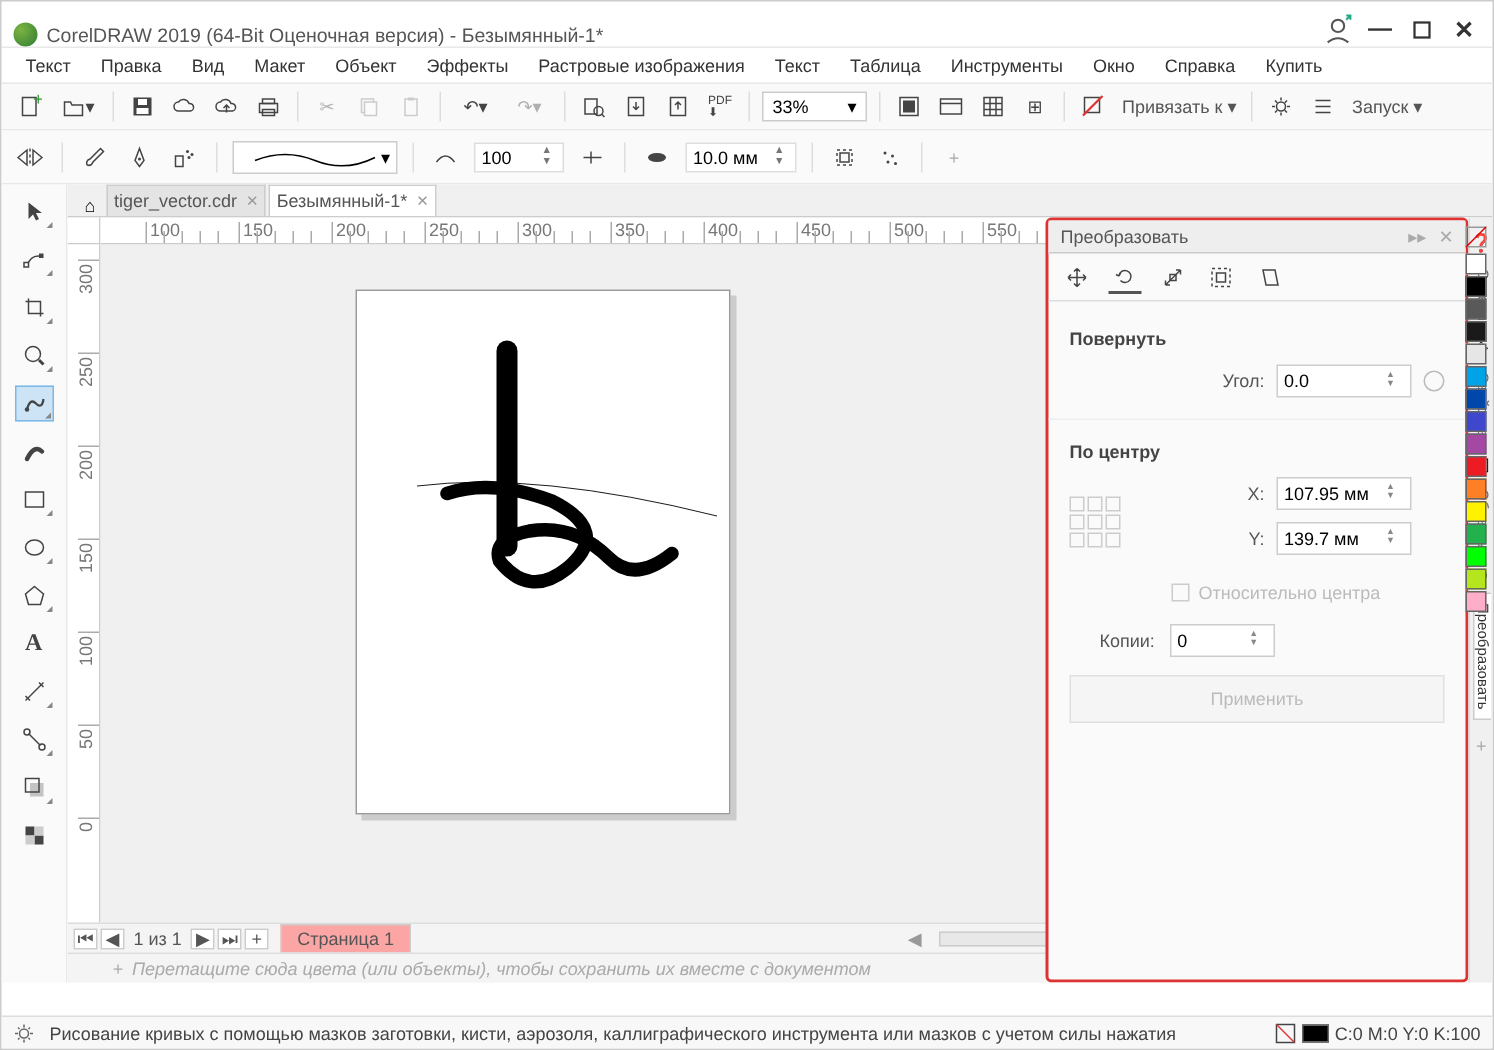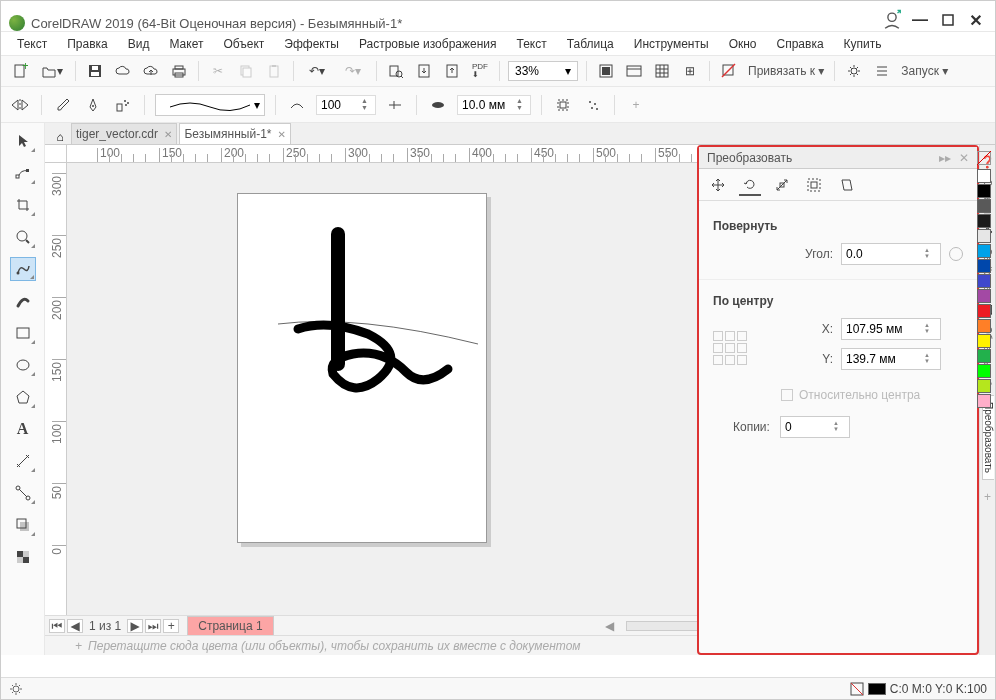--- a/index.html
+++ b/index.html
@@ -51,21 +51,21 @@
 .color-drop { position: absolute; bottom: 0; left: 0; right: 0; height: 20px; background: #f4f4f4; display: flex; align-items: center; font-size: 10px; color: #aaa; font-style: italic; padding-left: 30px; border-top: 1px solid #ddd; gap: 6px; }
 .docker { position: absolute; top: 22px; right: 16px; bottom: 0; width: 282px; background: #fafafa; border: 2px solid #d33; border-radius: 4px; }
 .docker-title { height: 22px; background: #eee; border-bottom: 1px solid #ccc; display: flex; align-items: center; padding: 0 8px; color: #555; justify-content: space-between; }
 .docker-tabs { height: 32px; display: flex; align-items: center; gap: 10px; padding: 0 8px; border-bottom: 1px solid #ddd; }
 .dk-tab { width: 22px; height: 22px; display: flex; align-items: center; justify-content: center; }
 .dk-tab.active { border-bottom: 2px solid #555; }
 .docker-body { padding: 10px 14px; }
 .dk-h { font-weight: bold; color: #444; margin: 8px 0 10px; }
 .dk-row { display: flex; align-items: center; gap: 8px; margin-bottom: 8px; justify-content: flex-end; }
 .dk-row label { color: #555; }
-.dk-row .field { width: 100px; border: 1px solid #ccc; background: #fff; padding: 3px 4px; display: flex; justify-content: space-between; }
+.dk-row .field { width: 90px; border: 1px solid #ccc; background: #fff; padding: 3px 4px; display: flex; justify-content: space-between; }
 .dk-row .spin { width: 12px; display: flex; flex-direction: column; }
 .dk-row .spin span { font-size: 6px; color: #888; line-height: 6px; }
 .dk-check { display: flex; align-items: center; gap: 6px; margin: 10px 0 14px 68px; color: #bbb; }
 .dk-check .box { width: 12px; height: 12px; border: 1px solid #ccc; }
 .anchor-grid { display: grid; grid-template-columns: repeat(3, 10px); grid-template-rows: repeat(3, 10px); gap: 2px; margin-right: 8px; }
 .anchor-grid .a { border: 1px solid #ccc; }
 .apply-btn { margin-top: 12px; padding: 8px; text-align: center; color: #bbb; border: 1px solid #e0e0e0; background: #f5f5f5; }
 .right-tabs { position: absolute; top: 22px; right: 0; bottom: 0; width: 16px; background: #f0f0f0; border-left: 1px solid #ddd; display: flex; flex-direction: column; align-items: center; padding-top: 10px; gap: 4px; }
 .rtab { writing-mode: vertical-rl; font-size: 10px; color: #666; padding: 6px 0; }
 .rtab.active { background: #fff; border: 1px solid #ccc; border-right: none; color: #333; }
@@ -652,20 +652,21 @@
         <div class="dk-row" style="justify-content:flex-start;gap:10px;margin-left:20px">
           <label>Копии:</label>
           <div class="field" style="width:70px">
               <span>0</span>
               <div class="spin">
                 <span>▲</span>
                 <span>▼</span>
               </div>
             </div>
         </div>
+        <div class="apply-btn">Применить</div>
       </div>
     </div>
 
     <div class="right-tabs">
       <span>❓</span>
       <div class="rtab">Советы</div>
       <span>◈</span>
       <div class="rtab">Свойства</div>
       <span>▣</span>
       <div class="rtab">Объекты</div>
@@ -700,20 +701,21 @@
     <div class="color-sw" style="background: rgb(0, 255, 0);"></div>
     <div class="color-sw" style="background: rgb(181, 230, 29);"></div>
     <div class="color-sw" style="background: rgb(255, 174, 201);"></div>
   </div>
 
 <div class="statusbar">
   <svg class="gear" width="14" height="14">
       <circle cx="7" cy="7" r="3" fill="none" stroke="#666"></circle>
       <path d="M7 1 v2 M7 11 v2 M1 7 h2 M11 7 h2 M3 3 l1 1 M11 11 l-1-1 M3 11 l1-1 M11 3 l-1 1" stroke="#666"></path>
     </svg>
+  <span>Рисование кривых с помощью мазков заготовки, кисти, аэрозоля, каллиграфического инструмента или мазков с учетом силы нажатия</span>
   <div class="status-right">
     <svg width="14" height="14">
         <rect x="1" y="1" width="12" height="12" fill="none" stroke="#444"></rect>
         <line x1="1" y1="1" x2="13" y2="13" stroke="#d33"></line>
       </svg>
     <div class="status-fill"></div>
     <span>C:0 M:0 Y:0 K:100</span>
   </div>
 </div>
 

